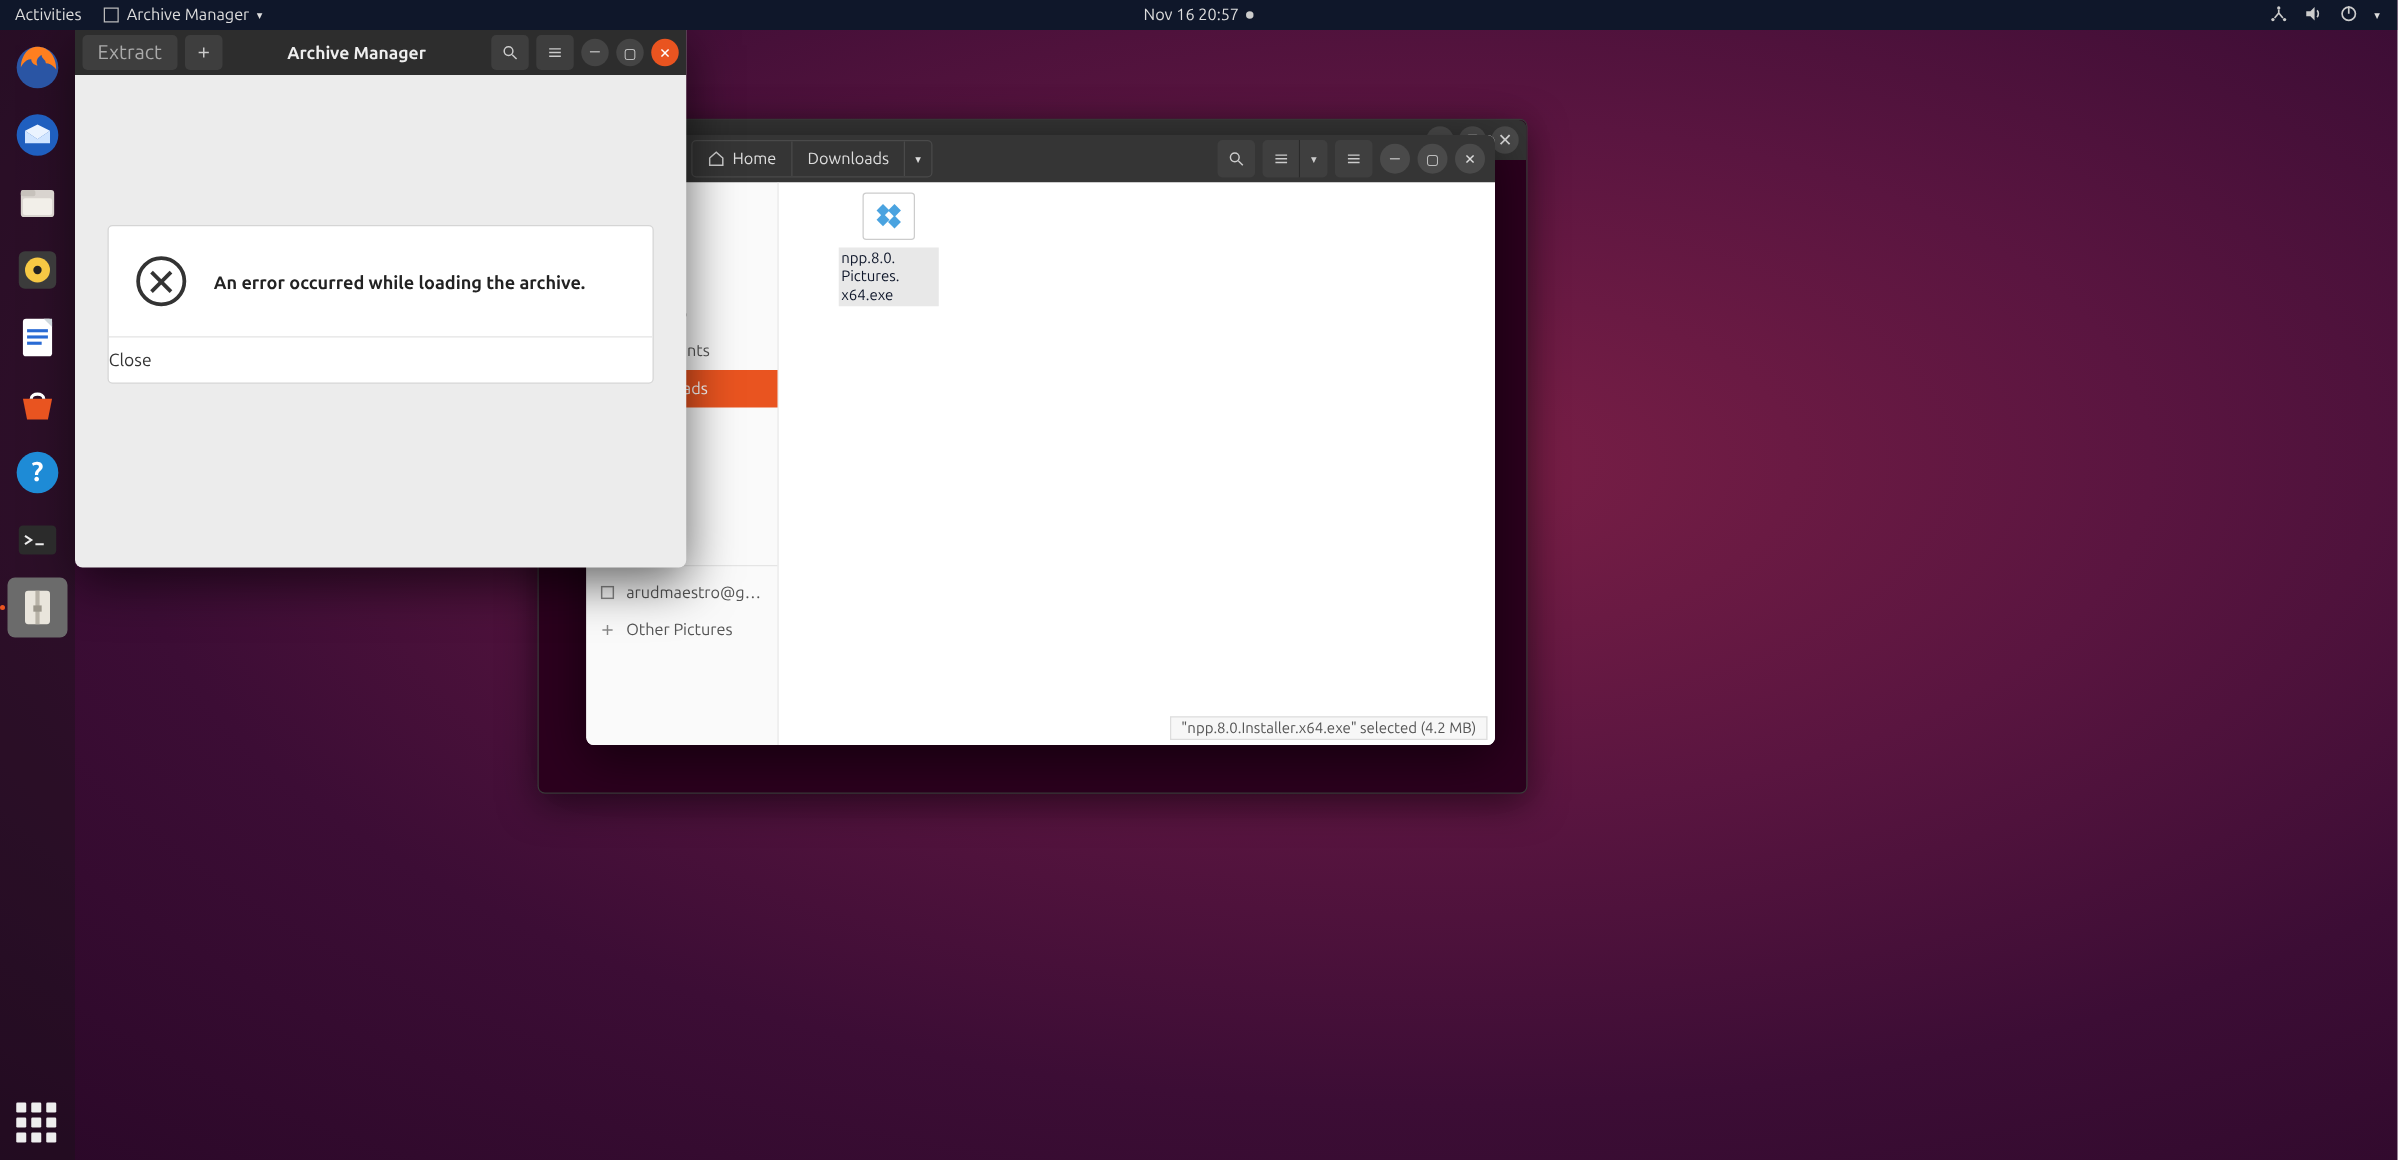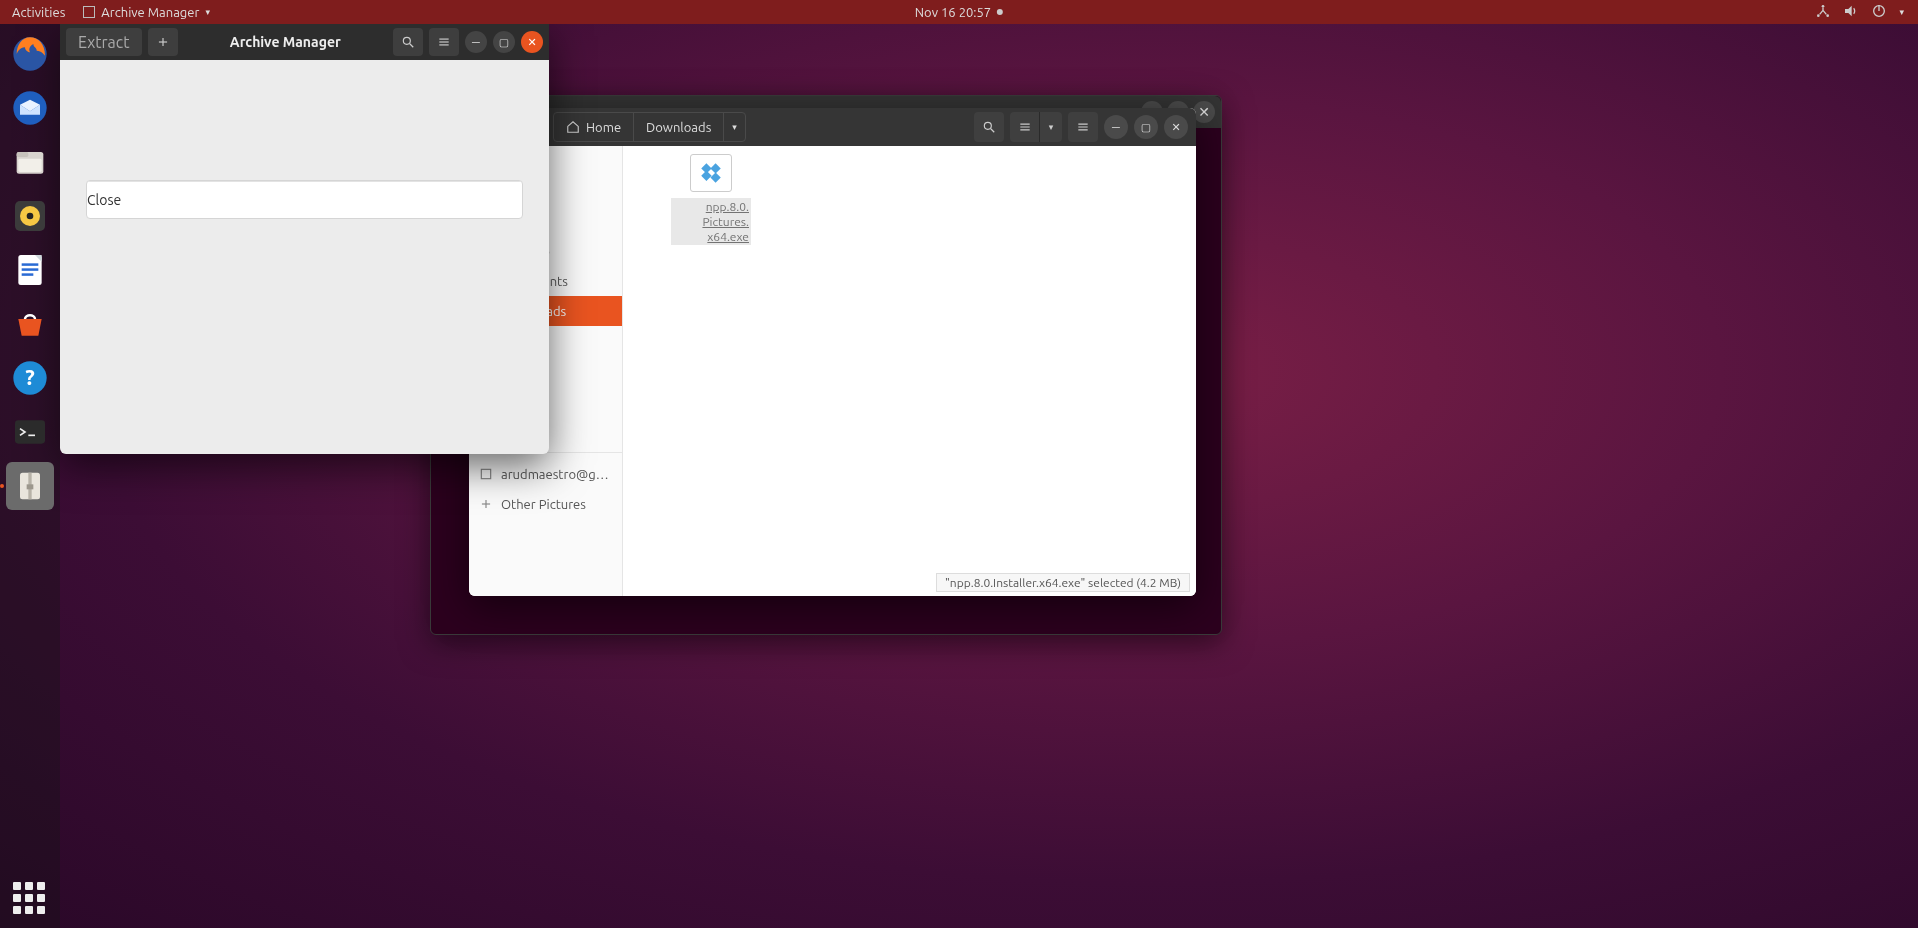--- a/index.html
+++ b/index.html
@@ -7,21 +7,21 @@
   body {
     background: radial-gradient(ellipse at 60% 40%, #7a1f46 0%, #5a1540 35%, #3c0d35 65%, #2a0828 100%);
     position: relative;
     color: #ddd;
     font-size: 14px;
   }
 
   
   .topbar {
     position: absolute; left: 0; top: 0; right: 0; height: 24px;
-    background: #7f1d1d; display: flex; align-items: center; color: #ddd;
+    background: #0f172a; display: flex; align-items: center; color: #ddd;
     font-size: 13px; z-index: 100;
   }
   .topbar .left { display: flex; align-items: center; gap: 18px; padding-left: 12px; }
   .topbar .center { position: absolute; left: 50%; transform: translateX(-50%); display: flex; align-items: center; gap: 6px; }
   .topbar .right { margin-left: auto; display: flex; align-items: center; gap: 12px; padding-right: 14px; }
   .topbar .app-ind { display: flex; align-items: center; gap: 6px; }
   .topbar .app-ind .box-icon { width: 12px; height: 12px; border: 1px solid #bbb; display:inline-block; }
   .topbar .app-ind .tri { font-size: 9px; }
   .dot { width:6px; height:6px; border-radius:50%; background:#ccc; display:inline-block; }
   .sys-icon svg { width:16px; height:16px; fill:#ccc; }
@@ -101,22 +101,22 @@
     height:30px; display:flex; align-items:center; padding:0 10px; gap:8px;
   }
   .files-sidebar .sb-item.active { background:#E95420; color:#fff; }
   .files-sidebar .sb-sep { height:1px; background:#e5e5e5; margin:6px 0; }
   .sb-icon { width:14px; height:14px; display:inline-flex; align-items:center; justify-content:center; }
   .sb-icon svg { width:14px; height:14px; fill:#888; }
   .sb-item.active .sb-icon svg { fill:#fff; }
 
   .files-content { flex:1; position:relative; background:#fff; }
   .file-icon-item {
-    position:absolute; left:48px; top:8px; width:80px; text-align:right;
-    font-size:12px; color:#737373;text-decoration:underline;
+    position:absolute; left:48px; top:8px; width:80px; text-align:left;
+    font-size:12px; color:#0f172a;
   }
   .file-icon-item .thumb {
     width:42px; height:38px; margin:0 auto 6px; background:#fff; border:1px solid #ccc; border-radius:3px;
     display:flex; align-items:center; justify-content:center;
   }
   .file-icon-item .thumb svg { width:22px; height:22px; }
   .file-icon-item .label { background:#e8e8e8; padding:1px 2px; line-height:1.25; word-break:break-word;}
 
   .statusbar {
     position:absolute; right:6px; bottom:4px;
@@ -515,18 +515,22 @@
           <line x1="4" y1="17" x2="20" y2="17"></line>
         </svg>
     </div>
     <div class="winbtn">─</div>
     <div class="winbtn">▢</div>
     <div class="winbtn close">✕</div>
   </div>
 
   <div class="am-body">
     <div class="am-dialog">
+      <div class="msgrow">
+        <div class="erricon"></div>
+        <div class="msgtext">An error occurred while loading the archive.</div>
+      </div>
       <div class="closebtn">
         <span>Close</span>
       </div>
     </div>
   </div>
 </div>
 
 </body></html>

